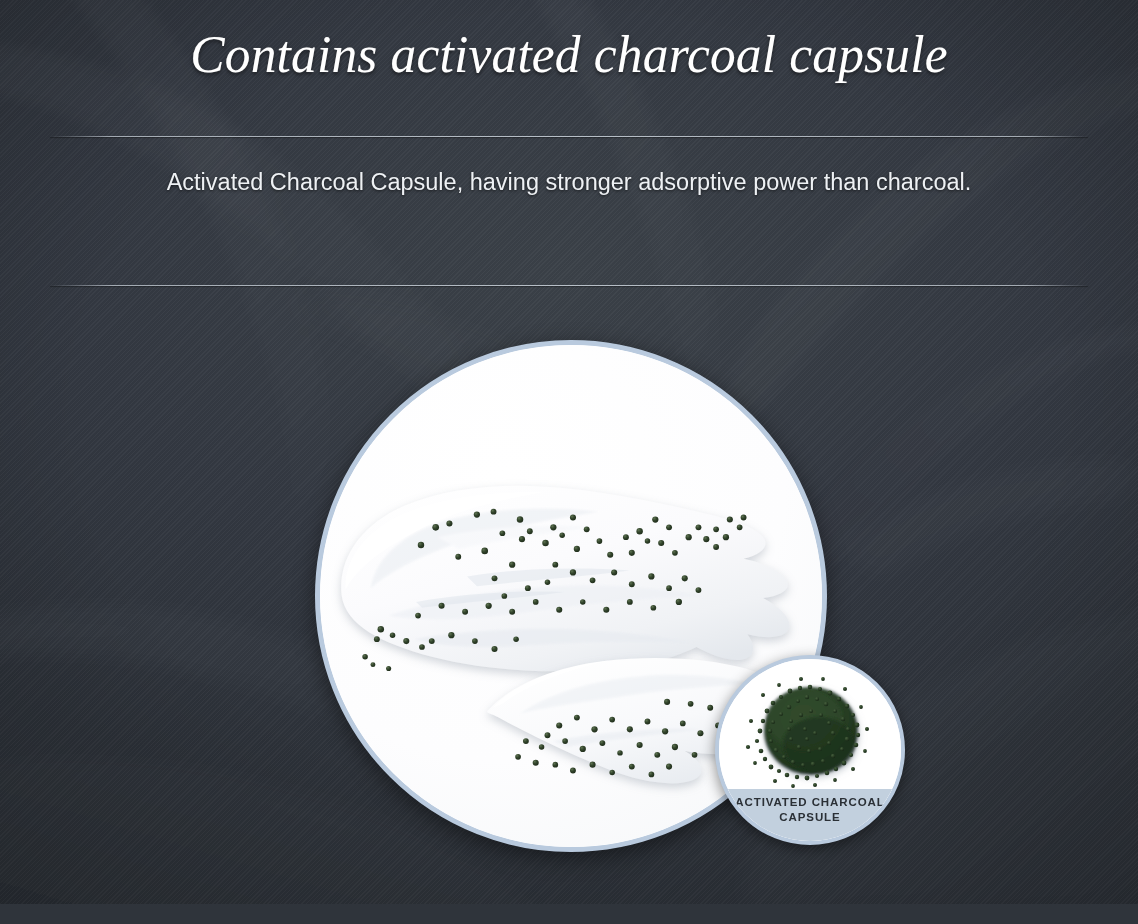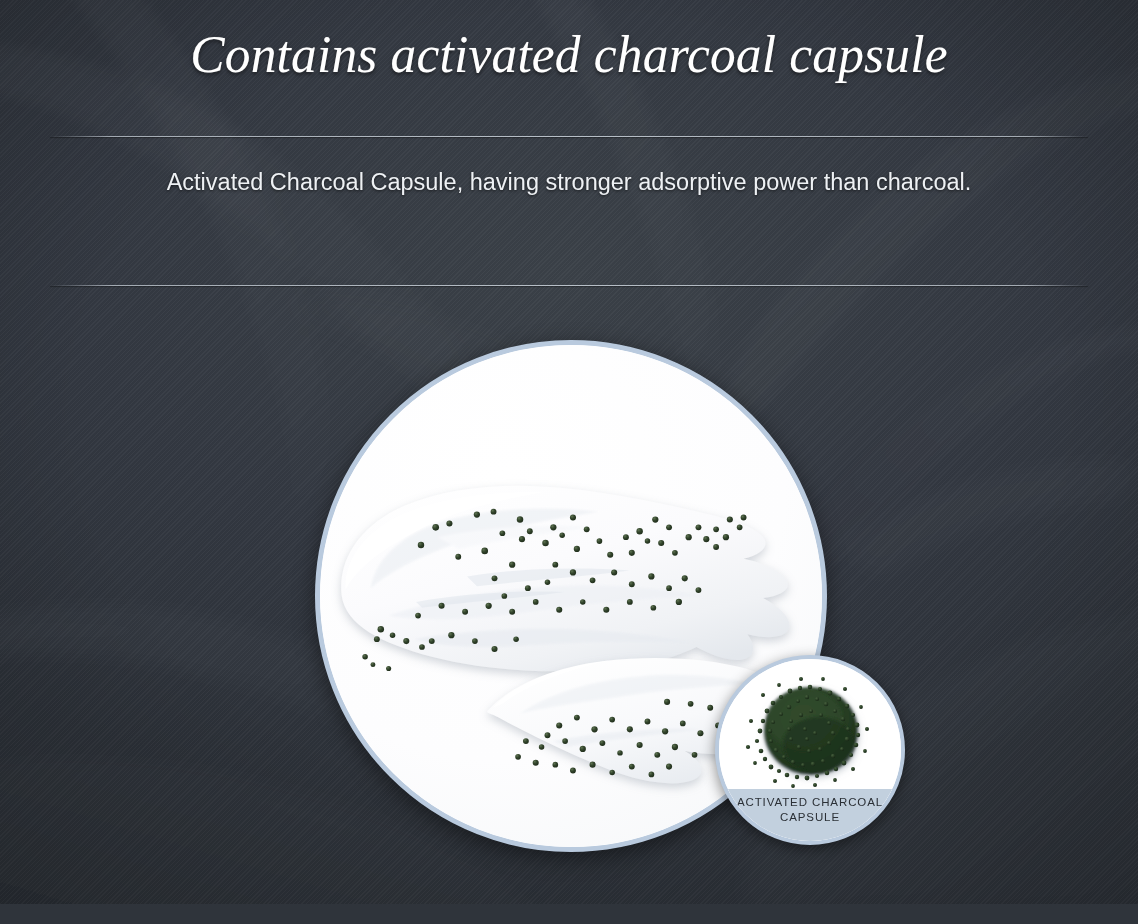--- a/index.html
+++ b/index.html
@@ -120,21 +120,21 @@
   .inset-caption {
     position:absolute;
     left:0; bottom:0; width:100%; height:52px;
     background:#c2d0de;
     color:#2b3036;
     font-size:11.5px;
     letter-spacing:.9px;
     line-height:14.5px;
     text-align:center;
     padding-top:6px;
-    font-weight:400;
+    font-weight:700;
   }
   .inset-caption .cl { display:block; }
 </style>
 </head>
 <body>
 
 <div class="page">
 
   <div class="bg-base"></div>
 

